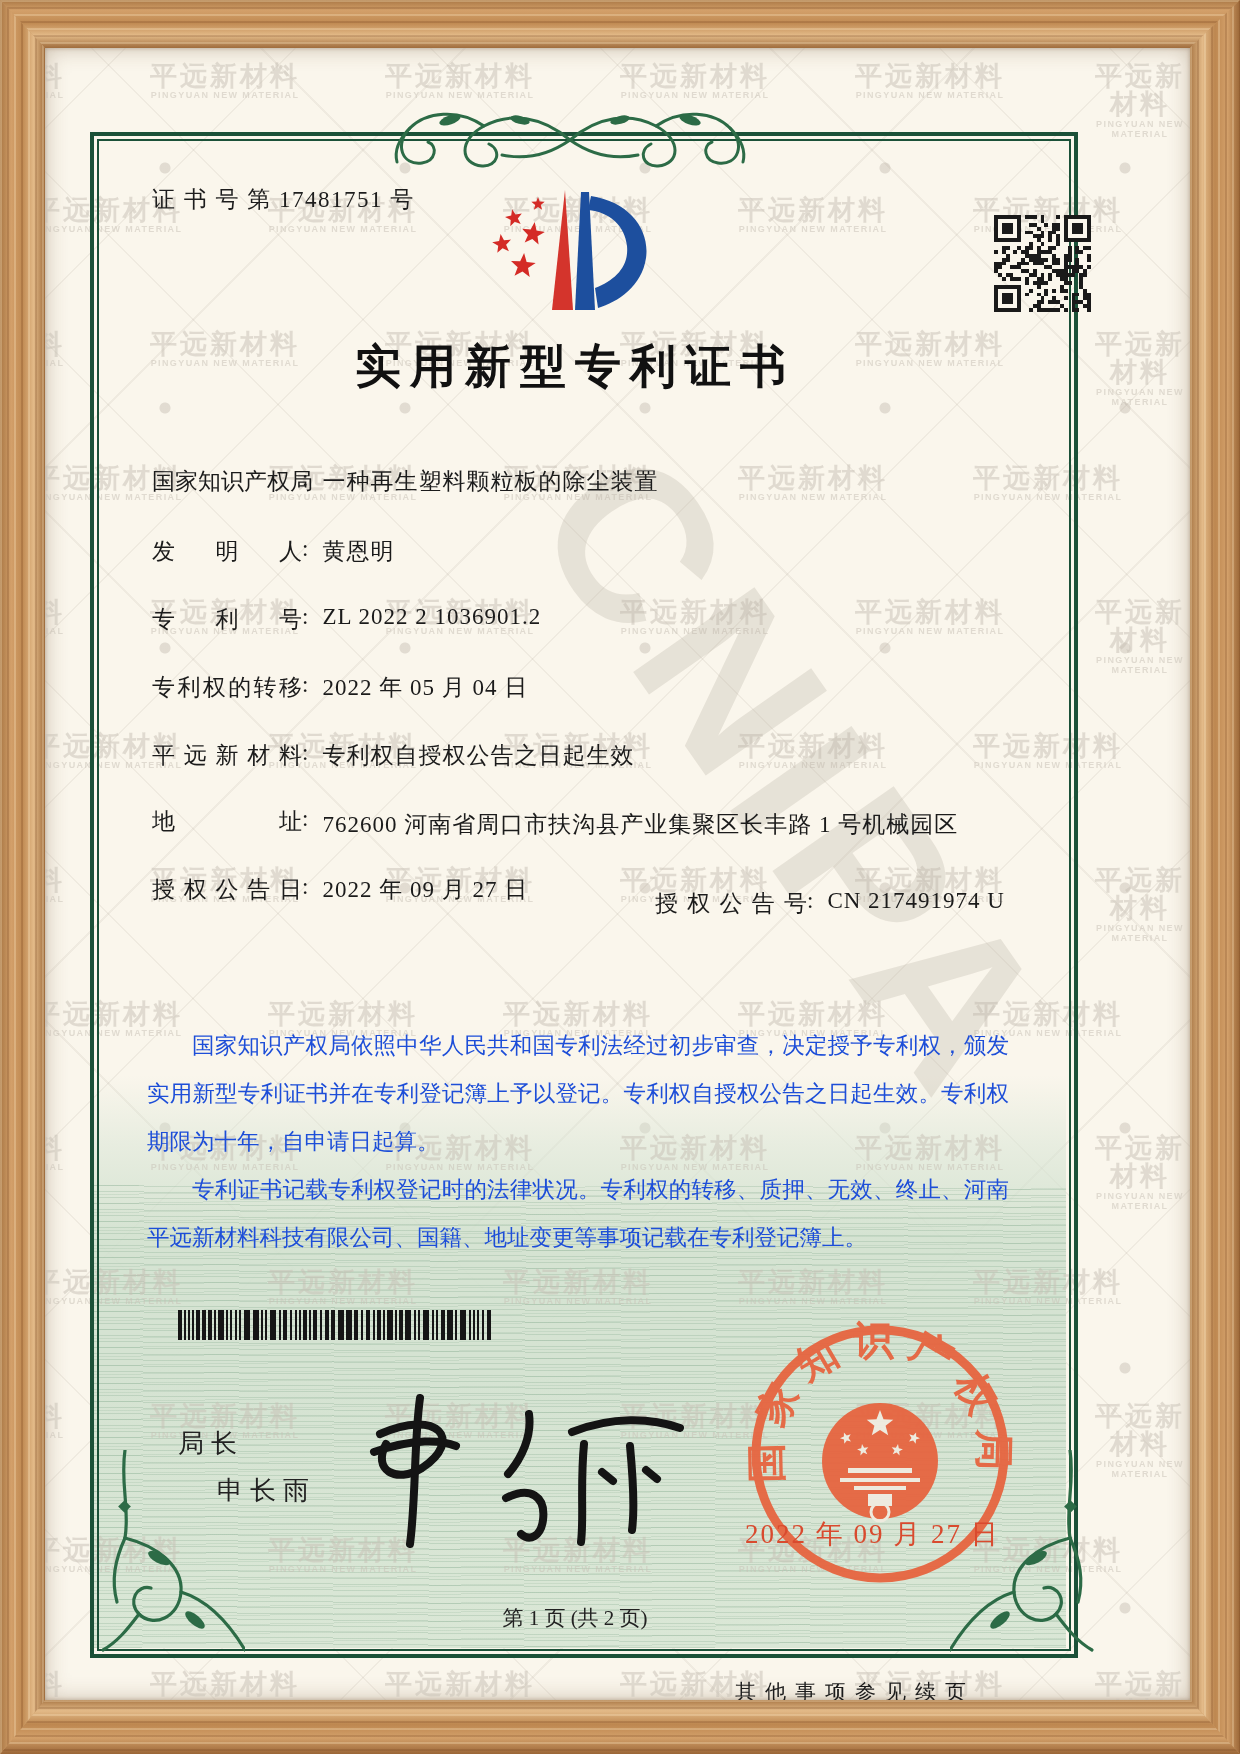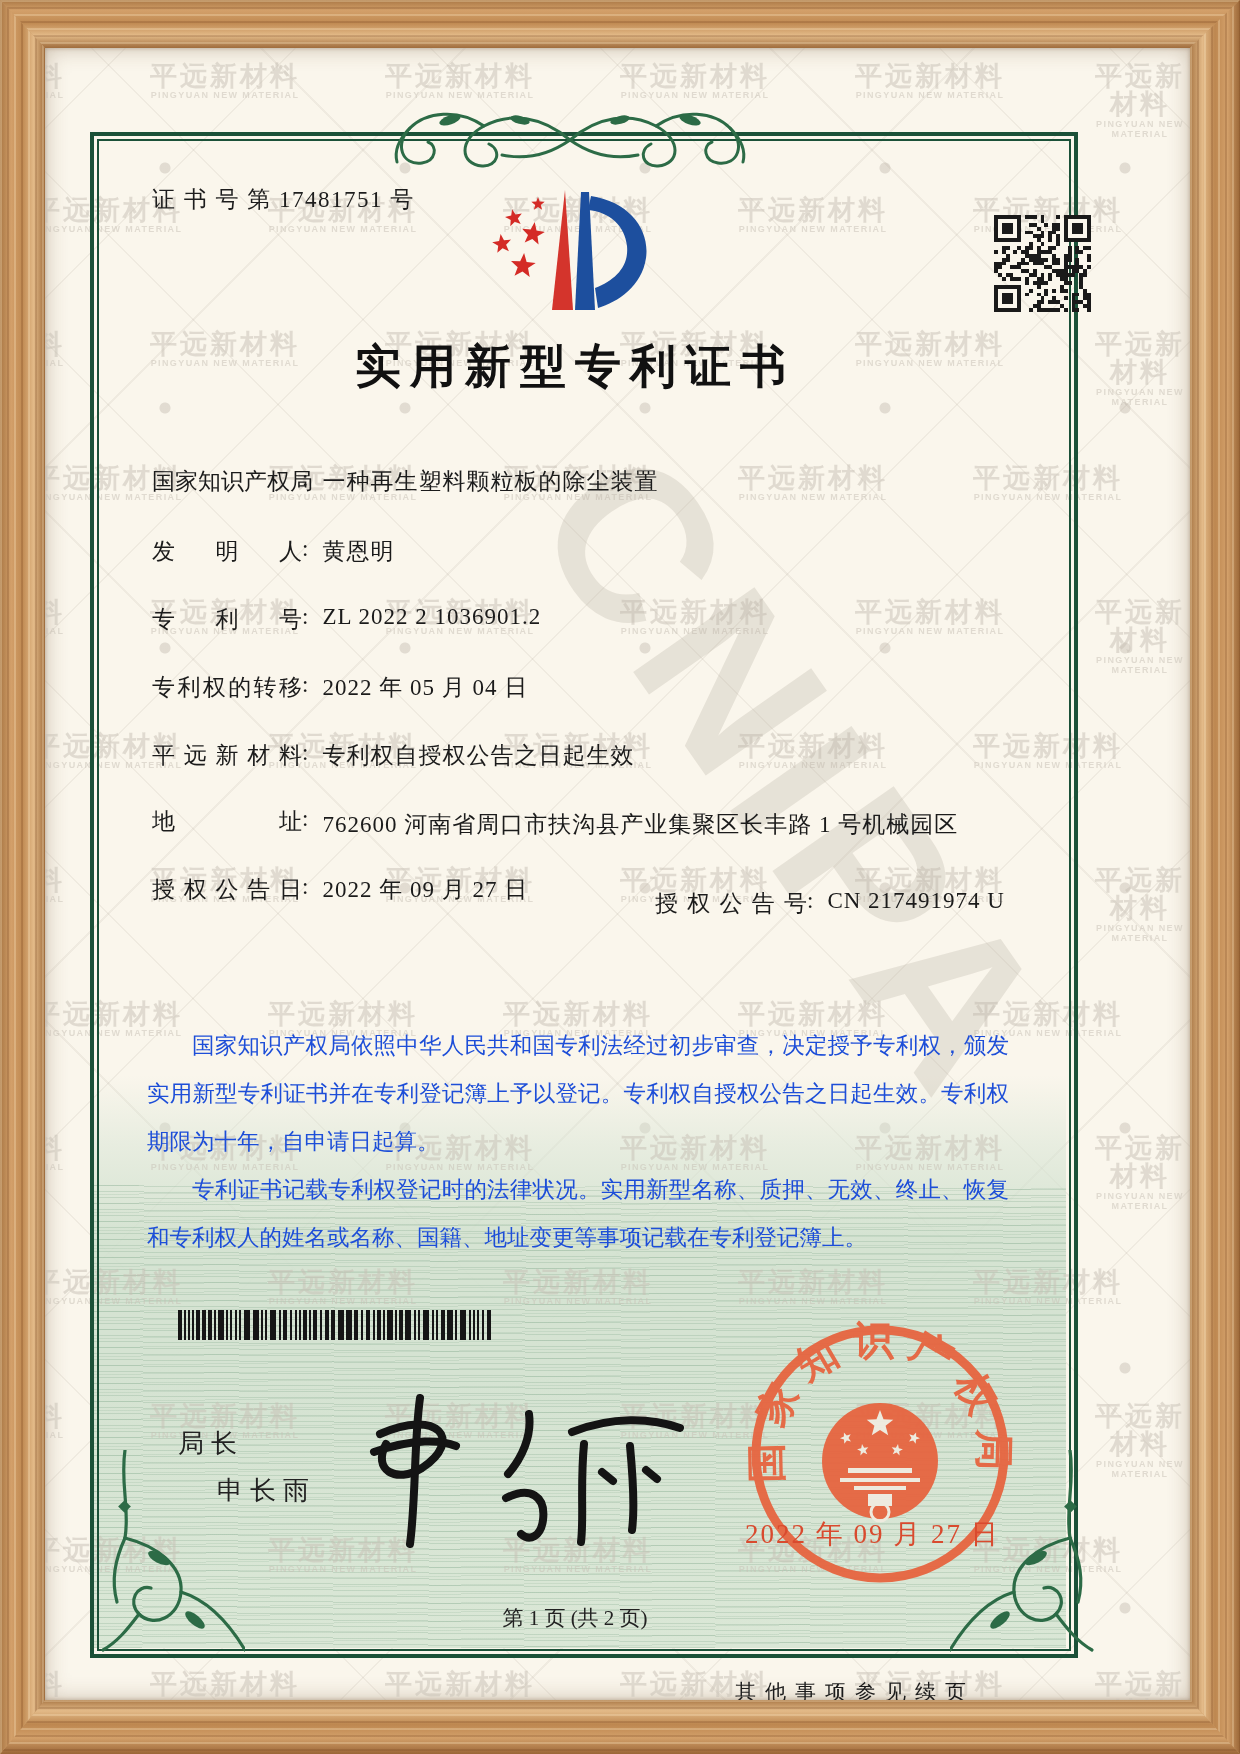--- a/index.html
+++ b/index.html
@@ -678,21 +678,21 @@
     </div>
     <div class="abs frow" style="top:826px">
       <span class="flabel">授权公告日</span><span class="colon">:</span><span class="fvalue">2022 年 09 月 27 日</span>
       <span class="grp2">
         <span class="flabel">授权公告号</span><span class="colon">:</span><span class="fvalue">CN 217491974 U</span>
       </span>
     </div>
 
     <div class="abs paras">
       <p>国家知识产权局依照中华人民共和国专利法经过初步审查，决定授予专利权，颁发实用新型专利证书并在专利登记簿上予以登记。专利权自授权公告之日起生效。专利权期限为十年，自申请日起算。</p>
-      <p>专利证书记载专利权登记时的法律状况。实用新型名称、质押、无效、终止、恢复和专利权人的姓名或名称、国籍、地址变更等事项记载在专利登记簿上。</p>
+      <p>专利证书记载专利权登记时的法律状况。专利权的转移、质押、无效、终止、河南平远新材料科技有限公司、国籍、地址变更等事项记载在专利登记簿上。</p>
     </div>
 
     <svg class="abs barcode" id="barcode" width="314" height="30" viewBox="0 0 314 30" shape-rendering="crispEdges">
         <rect x="0" y="0" width="4" height="30" fill="#151515"></rect>
         <rect x="6" y="0" width="2" height="30" fill="#151515"></rect>
         <rect x="10" y="0" width="2" height="30" fill="#151515"></rect>
         <rect x="14" y="0" width="2" height="30" fill="#151515"></rect>
         <rect x="18" y="0" width="4" height="30" fill="#151515"></rect>
         <rect x="24" y="0" width="4" height="30" fill="#151515"></rect>
         <rect x="30" y="0" width="4" height="30" fill="#151515"></rect>

